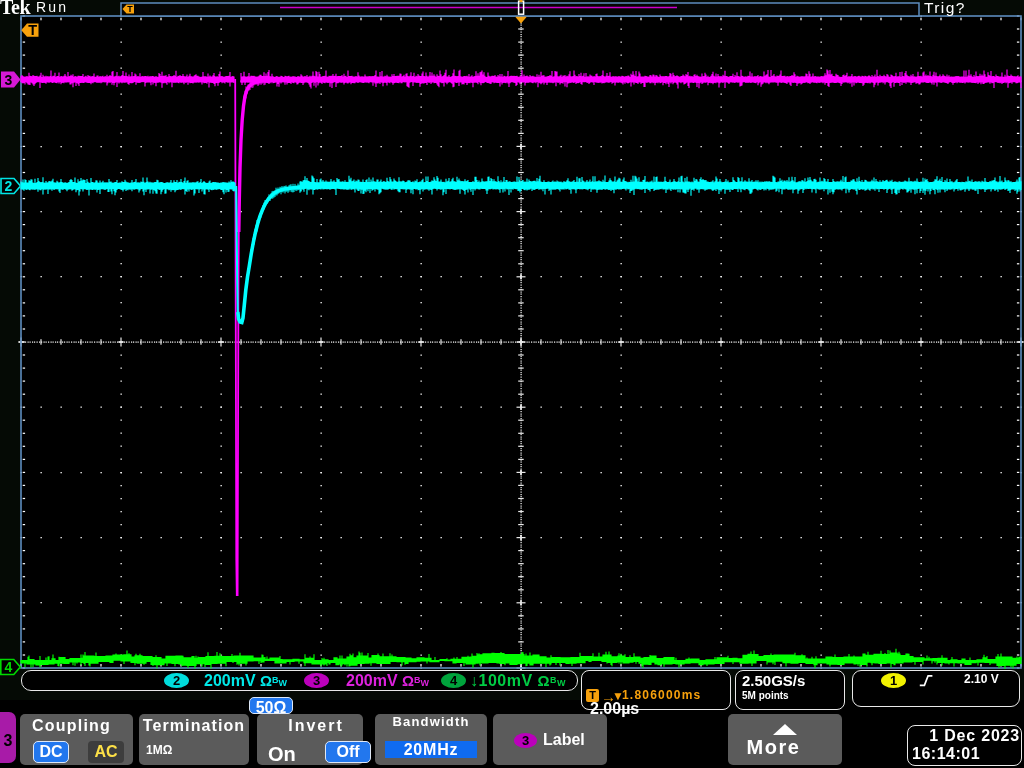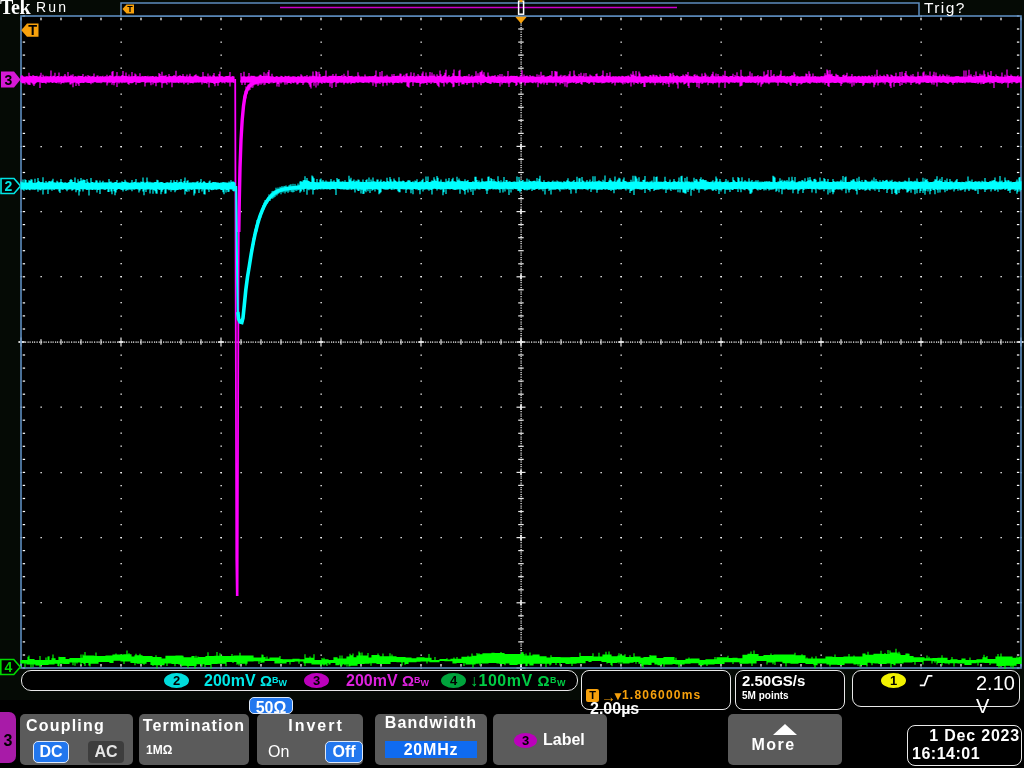--- a/index.html
+++ b/index.html
@@ -1942,48 +1942,48 @@
 <div class="abs" style="left:601px;top:688px;color:#f7a10c;font-size:15px;font-weight:bold;">→</div>
 <div class="abs" style="left:612px;top:689px;color:#f7a10c;font-size:12px;">▼</div>
 <div class="abs" style="left:622px;top:688px;color:#f7a10c;font-size:12px;font-weight:bold;letter-spacing:1.2px;">1.806000ms</div>
 
 <div class="bx" style="left:735px;top:670px;width:110px;height:40px;border-radius:8px;"></div>
 <div class="abs wt" style="left:742px;top:672px;font-size:15px;font-weight:bold;">2.50GS/s</div>
 <div class="abs wt" style="left:742px;top:690px;font-size:10px;font-weight:bold;">5M points</div>
 
 <div class="bx" style="left:852px;top:670px;width:168px;height:37px;border-radius:9px;"></div>
 <div class="ell" style="left:881px;top:673px;width:25px;height:15px;background:#f2f200;">1</div>
-<div class="abs wt" style="left:964px;top:672px;font-size:20px;font-weight:normal;margin-left:12px;">2.10 V</div>
+<div class="abs wt" style="left:964px;top:672px;font-size:12px;font-weight:bold;">2.10 V</div>
 <svg class="abs" style="left:919px;top:673px" width="15" height="15" viewBox="0 0 15 15">
     <path d="M0.8 12.3 H5.4 L9.1 2.8 H13.4" stroke="#fff" stroke-width="1.7" fill="none"></path>
   </svg>
 
 <div class="abs" style="left:0;top:712px;width:16px;height:51px;background:#a81ba8;border-radius:0 7px 7px 0;color:#000;font-weight:bold;font-size:16px;text-align:center;line-height:57px;">3</div>
 
 <div class="btn" style="left:20px;width:113px;"></div>
-<div class="abs bt" style="left:20px;top:717px;width:91px;font-size:16px;letter-spacing:1.2px;">Coupling</div>
+<div class="abs bt" style="left:20px;top:717px;width:91px;font-size:16px;letter-spacing:1.2px;text-align:right;">Coupling</div>
 <div class="blue" style="left:33px;top:741px;width:36px;height:22px;line-height:20px;">DC</div>
-<div class="abs" style="left:88px;top:741px;width:36px;height:22px;background:#3d3d3d;border-radius:4px;color:#e5e5e5;font-weight:bold;font-size:16px;text-align:center;line-height:22px;">AC</div>
+<div class="abs" style="left:88px;top:741px;width:36px;height:22px;background:#3d3d3d;border-radius:4px;color:#fde047;font-weight:bold;font-size:16px;text-align:center;line-height:22px;">AC</div>
 
 <div class="btn" style="left:139px;width:110px;"></div>
 <div class="abs bt" style="left:139px;top:717px;width:110px;font-size:16px;letter-spacing:1.1px;">Termination</div>
 <div class="abs wt" style="left:146px;top:743px;font-size:12px;font-weight:bold;">1MΩ</div>
 <div class="blue" style="left:201px;top:697px;width:44px;height:17px;line-height:20px;margin-left:48px;">50Ω</div>
 
 <div class="btn" style="left:257px;width:106px;"></div>
 <div class="abs bt" style="left:263px;top:717px;width:106px;font-size:16px;letter-spacing:2px;">Invert</div>
-<div class="abs wt" style="left:268px;top:743px;font-size:16px;font-weight:normal;">On</div>
-<div class="blue" style="left:325px;top:741px;width:38px;height:22px;line-height:20px;">Off</div>
+<div class="abs wt" style="left:268px;top:743px;font-size:20px;font-weight:bold;">On</div>
+<div class="blue" style="left:325px;top:741px;width:46px;height:22px;line-height:20px;">Off</div>
 
 <div class="btn" style="left:375px;width:112px;"></div>
-<div class="abs bt" style="left:375px;top:714px;width:112px;font-size:16px;letter-spacing:1.2px;">Bandwidth</div>
+<div class="abs bt" style="left:375px;top:714px;width:112px;font-size:13px;letter-spacing:1.2px;">Bandwidth</div>
 <div class="abs" style="left:375px;top:741px;width:112px;text-align:center;"><span style="background:#0f6bf0;color:#fff;font-weight:bold;font-size:16px;letter-spacing:0.8px;padding:0 19px;">20MHz</span></div>
 
 <div class="btn" style="left:493px;width:114px;"></div>
 <div class="ell" style="left:514px;top:733px;width:23px;height:15px;background:#bb00bb;color:#000;">3</div>
 <div class="abs bt" style="left:543px;top:731px;font-size:16px;">Label</div>
 
 <div class="btn" style="left:728px;width:114px;"></div>
 <div class="abs" style="left:773px;top:724px;width:0;height:0;border-left:12px solid transparent;border-right:12px solid transparent;border-bottom:11px solid #fff;"></div>
-<div class="abs bt" style="left:728px;top:736px;width:91px;font-size:16px;letter-spacing:1.5px;">More</div>
+<div class="abs bt" style="left:728px;top:736px;width:91px;font-size:20px;letter-spacing:1.5px;">More</div>
 
 <div class="bx" style="left:907px;top:725px;width:115px;height:41px;border-radius:8px;border-width:1.6px;"></div>
 <div class="abs wt" style="left:907px;top:727px;width:113px;text-align:right;font-size:16px;font-weight:bold;letter-spacing:0.8px;">1 Dec 2023</div>
 <div class="abs wt" style="left:912px;top:745px;font-size:16px;font-weight:bold;letter-spacing:0.5px;">16:14:01</div>
 </body></html>

